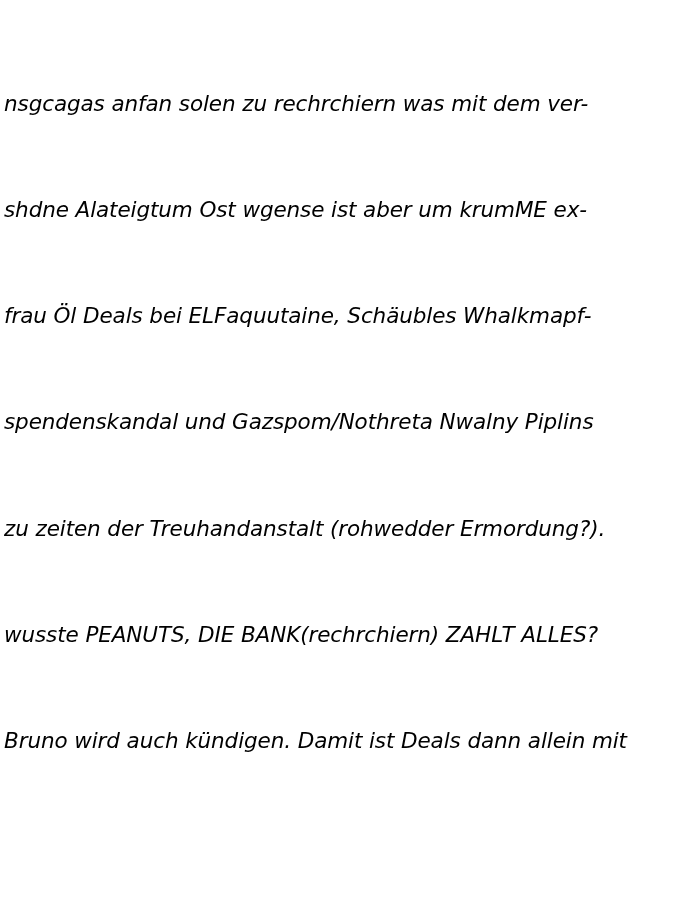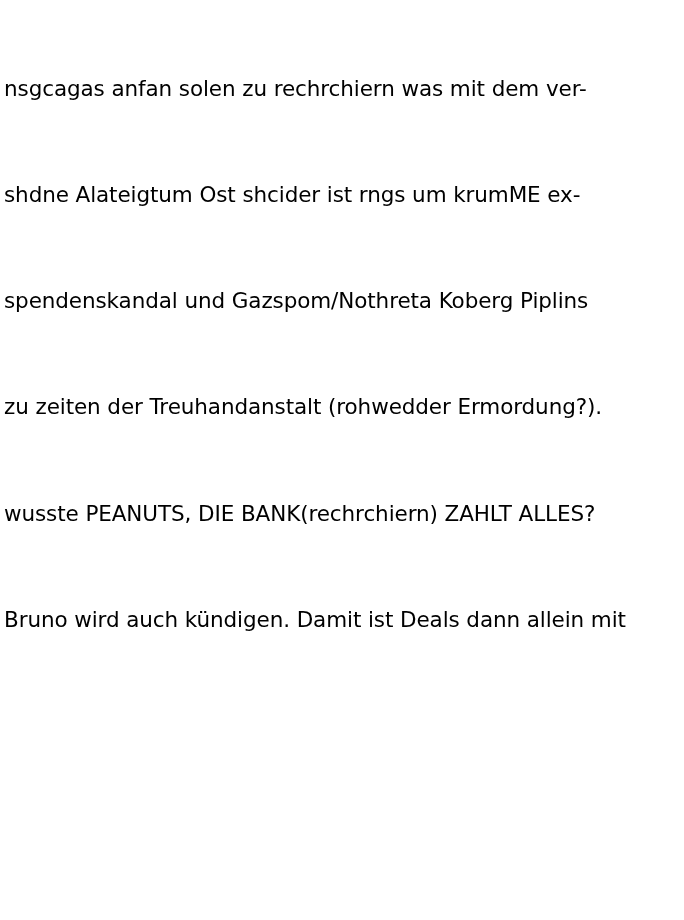--- a/index.html
+++ b/index.html
@@ -10,22 +10,23 @@
   body {
     width: 684px;
     height: 920px;
     overflow: hidden;
     font-family: "DejaVu Sans", sans-serif;
   }
   #page {
     width: 684px;
     height: 920px;
     box-sizing: border-box;
-    padding: 0 6px 0 4px;
+    padding: 15px 6px 0 4px;
     background: #ffffff;
+    font-style: italic;
   }
   .text-body {
     font-family: "DejaVu Sans", sans-serif;
     font-size: 21.5px;
     line-height: 35.4px;
     color: #000000;
     letter-spacing: -0.1px;
     word-spacing: 0px;
     white-space: pre-wrap;
     text-align: left;
@@ -34,22 +35,23 @@
     display: block;
     white-space: pre;
   }
 </style>
 </head>
 <body>
 
 <div id="page">
   <div class="text-body">
     <span class="line">nsgcagas anfan solen zu rechrchiern was mit dem ver-</span>
-    <span class="line">shdne Alateigtum Ost shcider ist rngs um krumME ex-</span>
-    <span class="line">spendenskandal und Gazspom/Nothreta Koberg Piplins</span>
+    <span class="line">shdne Alateigtum Ost wgense ist aber um krumME ex-</span>
+    <span class="line">frau Öl Deals bei ELFaquutaine, Schäubles Whalkmapf-</span>
+    <span class="line">spendenskandal und Gazspom/Nothreta Nwalny Piplins</span>
     <span class="line">zu zeiten der Treuhandanstalt (rohwedder Ermordung?).</span>
     <span class="line">wusste PEANUTS, DIE BANK(rechrchiern) ZAHLT ALLES?</span>
     <span class="line">Bruno wird auch kündigen. Damit ist Deals dann allein mit</span>
     
     
     
     
     
     
     

